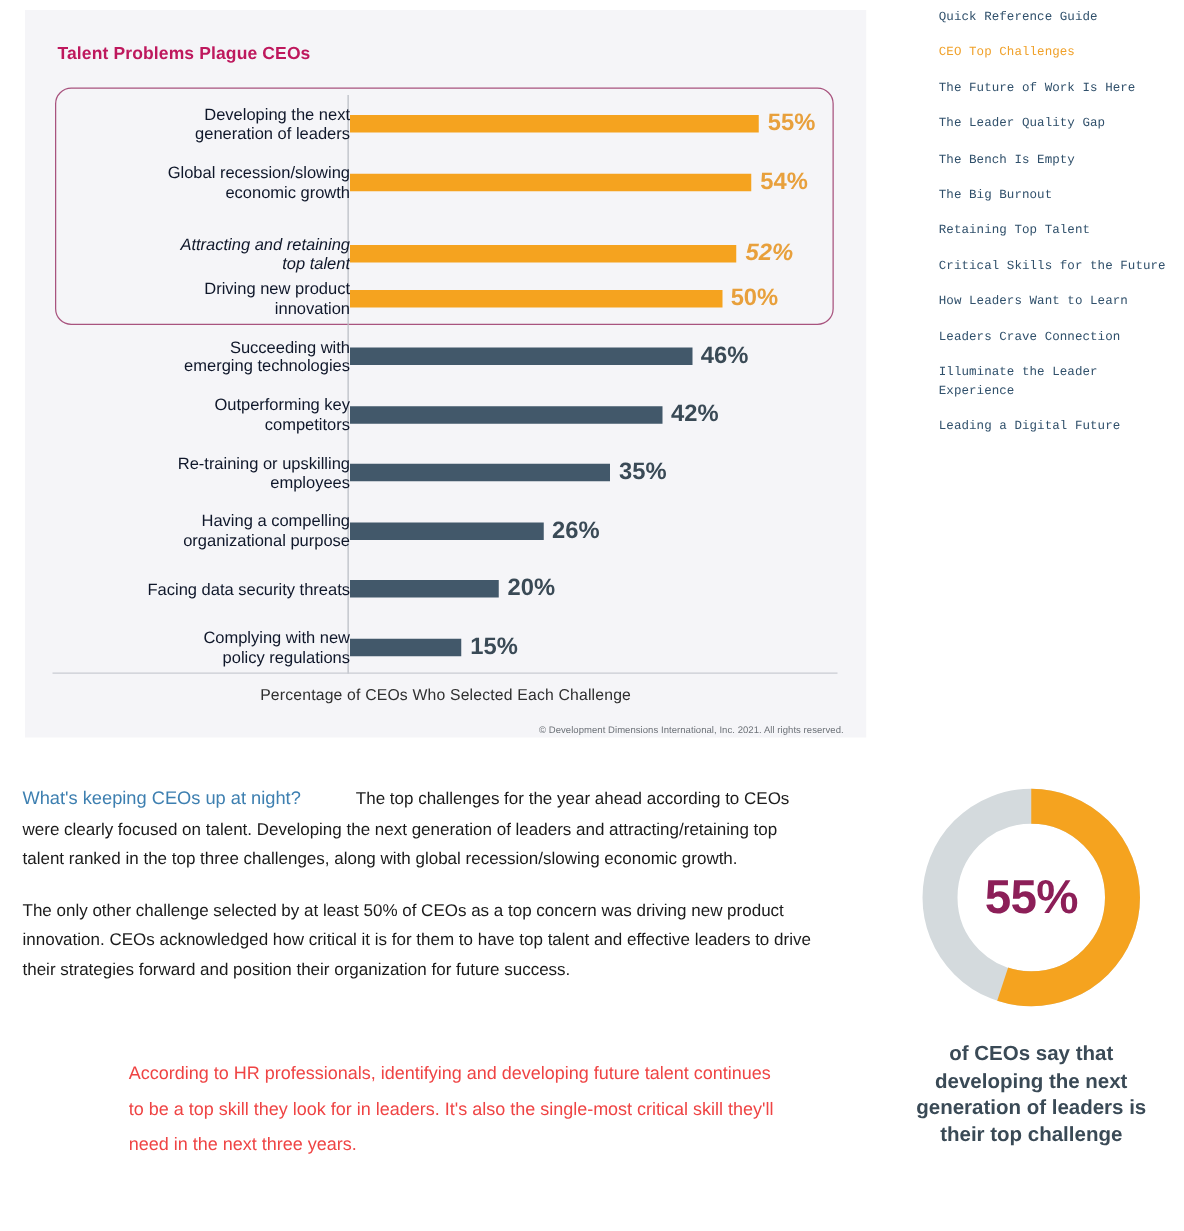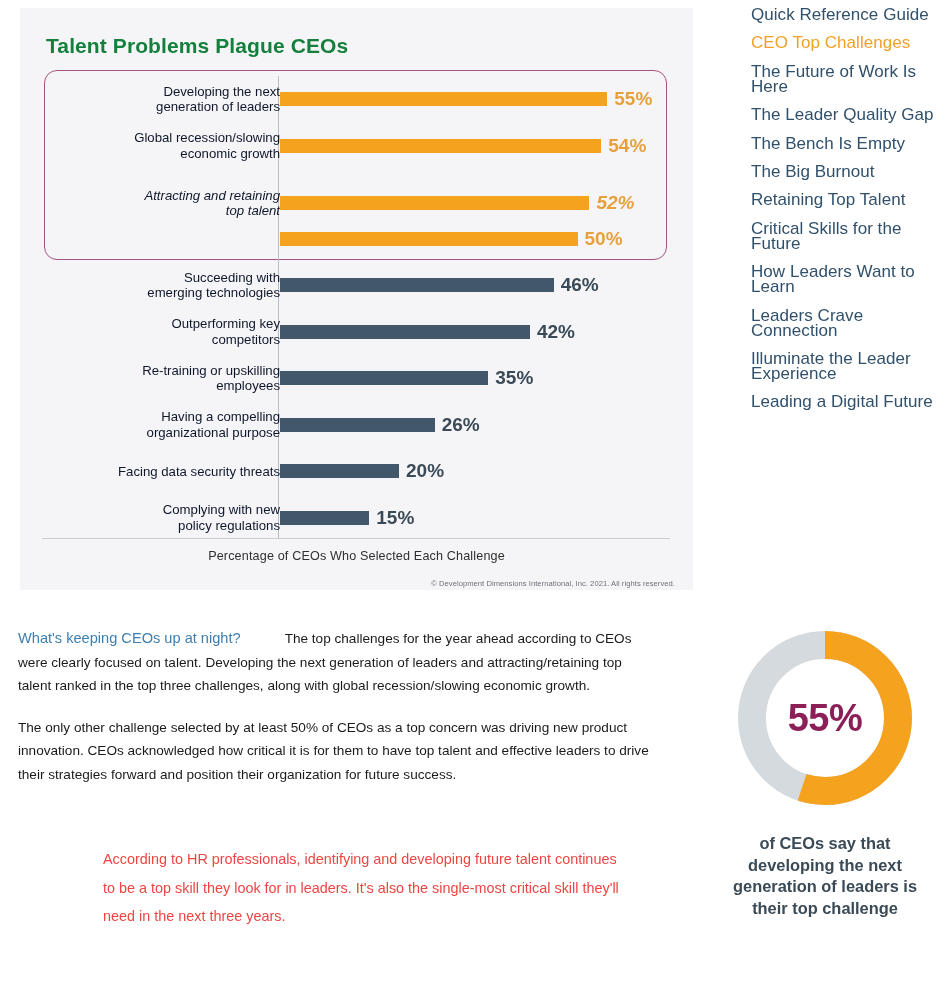--- a/index.html
+++ b/index.html
@@ -13,21 +13,21 @@
   }
 
   
   #chart-panel{
     position:absolute;left:20px;top:8px;width:673px;height:582px;
     background:#f5f5f8;
     box-sizing:border-box;
   }
   #chart-title{
     position:absolute;left:26px;top:26px;
-    font-size:21px;font-weight:bold;color:#15803d;
+    font-size:14px;font-weight:bold;color:#be185d;
     letter-spacing:.1px;
   }
 
   
   #highlight-box{
     position:absolute;left:24px;top:62px;width:623px;height:190px;
     border:1.3px solid #a8537e;border-radius:13px;
     box-sizing:border-box;
     pointer-events:none;
   }
@@ -73,22 +73,22 @@
   #copyright{
     position:absolute;right:18px;top:0;
     font-size:7.6px;color:#6d7278;letter-spacing:.05px;
   }
 
   
   #sidebar{
     position:absolute;left:751px;top:7px;width:190px;
   }
   .nav-item{
-    font-size:17px;line-height:15px;color:#30506b;
-    margin-bottom:13.4px;letter-spacing:.05px;
+    font-size:10px;line-height:15px;color:#30506b;
+    margin-bottom:13.4px;letter-spacing:.05px;font-family:Liberation Mono, monospace;
   }
   .nav-item.active{color:#f0a12a;}
 
   
   #copy{
     position:absolute;left:18px;top:627px;width:640px;
     font-size:13.6px;line-height:23.5px;color:#1b1b1b;
   }
   #copy p{margin:0 0 18px 0;}
   .lead{color:#3d7fb0;font-size:14.6px;}
@@ -154,20 +154,24 @@
         <div class="cat">
           <span>Attracting and retaining</span>
           <span>top talent</span>
         </div>
         <div class="barwrap">
           <span class="bar" style="width: 309.4px;"></span>
           <span class="val">52%</span>
         </div>
       </div>
       <div class="row top" style="top: 139.5px;">
+        <div class="cat">
+          <span>Driving new product</span>
+          <span>innovation</span>
+        </div>
         <div class="barwrap">
           <span class="bar" style="width: 297.5px;"></span>
           <span class="val">50%</span>
         </div>
       </div>
       <div class="row rest" style="top: 186px;">
         <div class="cat">
           <span>Succeeding with</span>
           <span>emerging technologies</span>
         </div>

